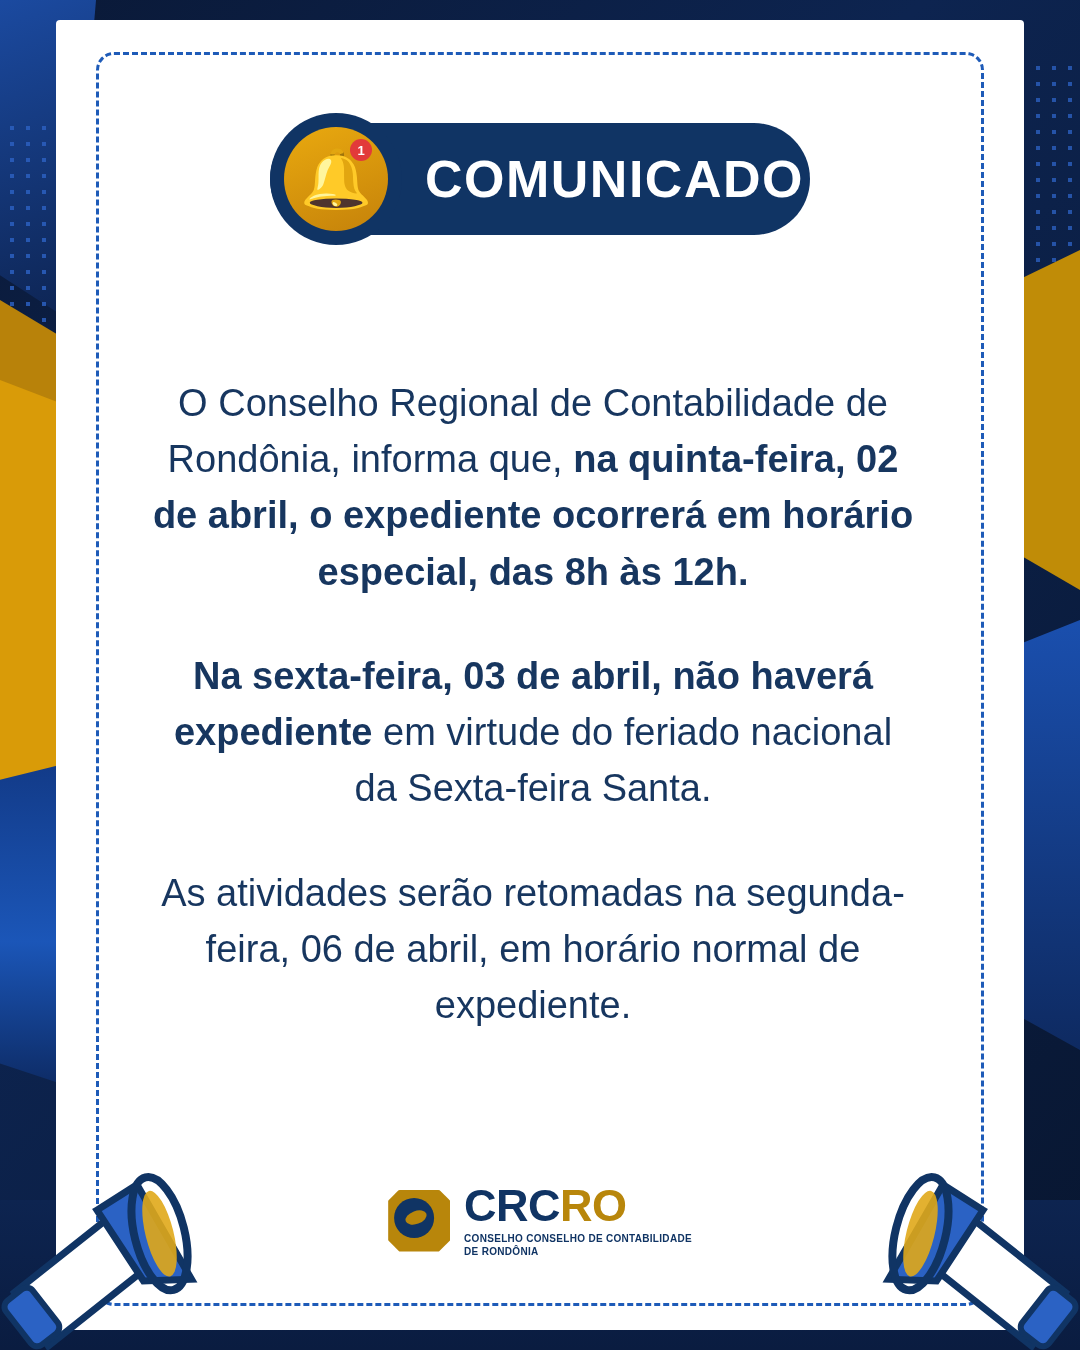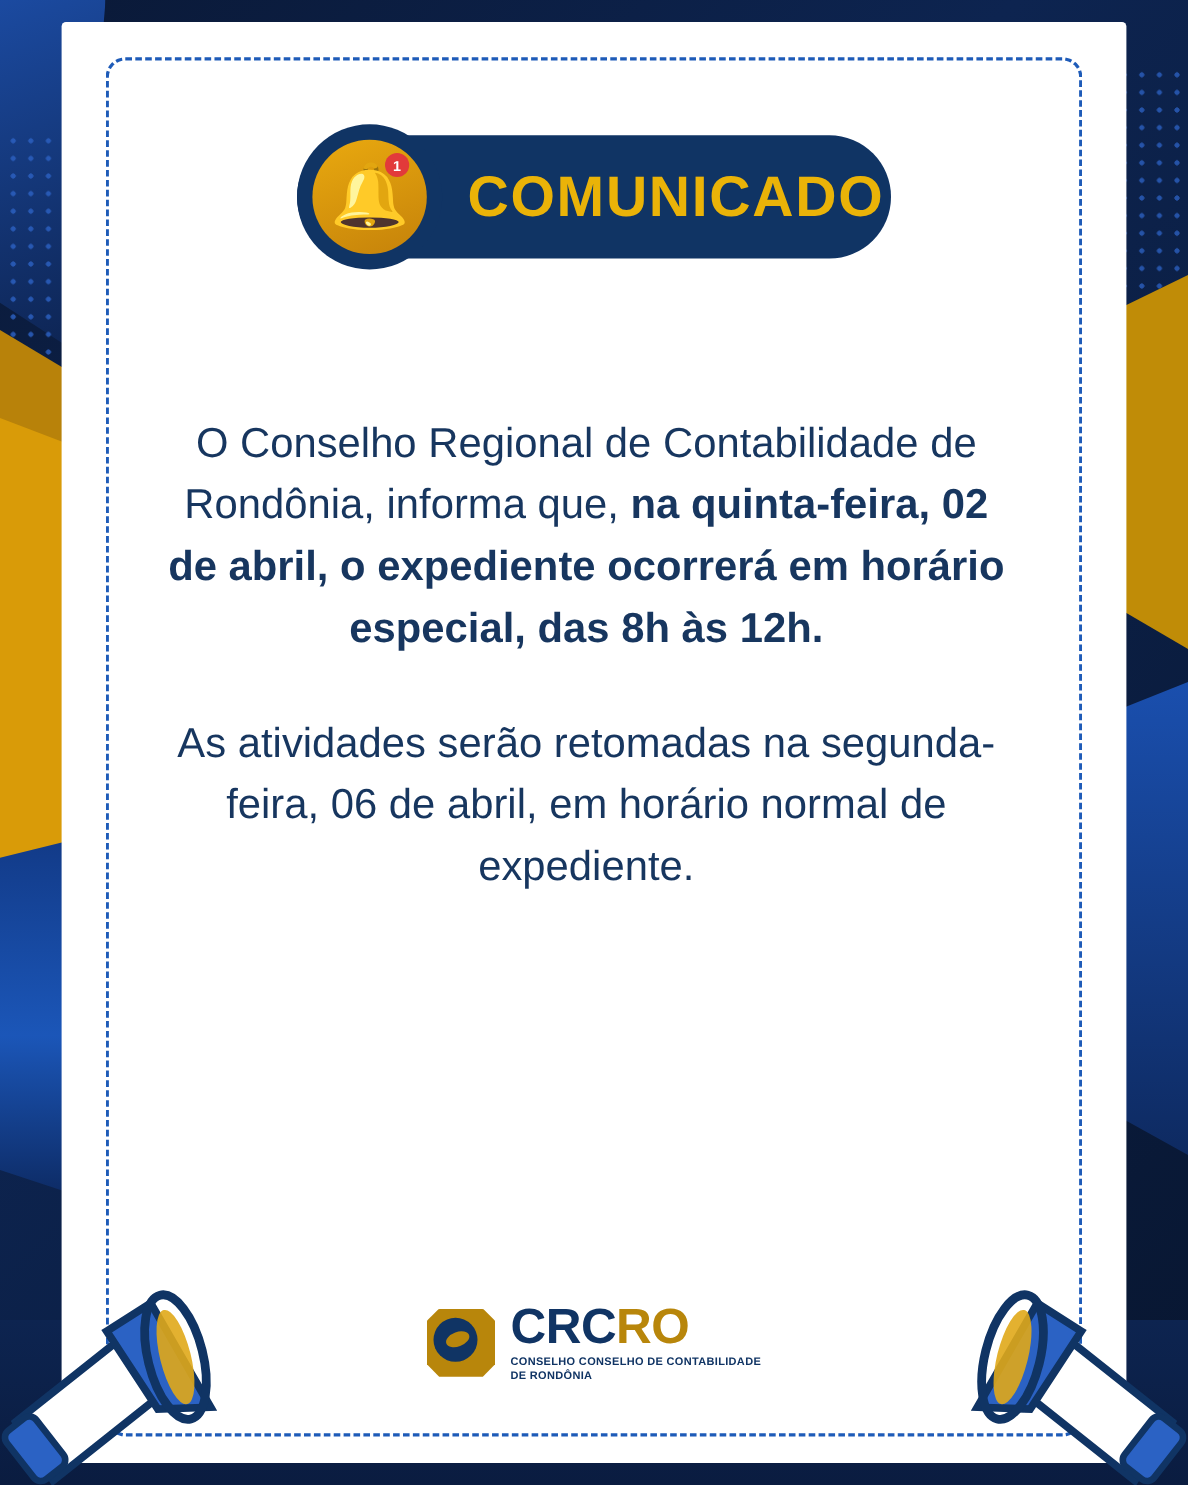--- a/index.html
+++ b/index.html
@@ -108,21 +108,21 @@
     top: 103px;
     width: 540px;
     height: 112px;
     background: #103464;
     border-radius: 56px;
     display: flex;
     align-items: center;
     z-index: 4;
   }
   .badge-title {
-    color: #eab308;
+    color: #ffffff;
     font-size: 52px;
     font-weight: bold;
     letter-spacing: 1.5px;
     margin-left: 155px;
   }
   .bell-circle {
     position: absolute;
     left: 0px; top: -10px;
     width: 132px; height: 132px;
     border-radius: 50%;
@@ -266,20 +266,23 @@
           <span class="bell-glyph">🔔</span>
           <span class="bell-badge">1</span>
         </div>
       </div>
       <div class="badge-title">COMUNICADO</div>
     </div>
 
     <div class="body-text">
       <p class="para">
         <span>O Conselho Regional de Contabilidade de Rondônia, informa que, </span><span class="bold">na quinta-feira, 02 de abril, o expediente ocorrerá em horário especial, das 8h às 12h.</span>
+      </p>
+      <p class="para">
+        <span class="bold">Na sexta-feira, 03 de abril, não haverá expediente</span><span> em virtude do feriado nacional da Sexta-feira Santa.</span>
       </p>
       <p class="para">
         <span>As atividades serão retomadas na segunda-feira, 06 de abril, em horário normal de expediente.</span>
       </p>
     </div>
 
     <div class="logo-wrap">
       <div class="logo-mark">
         <div class="gear"></div>
         <div class="swoosh"></div>

